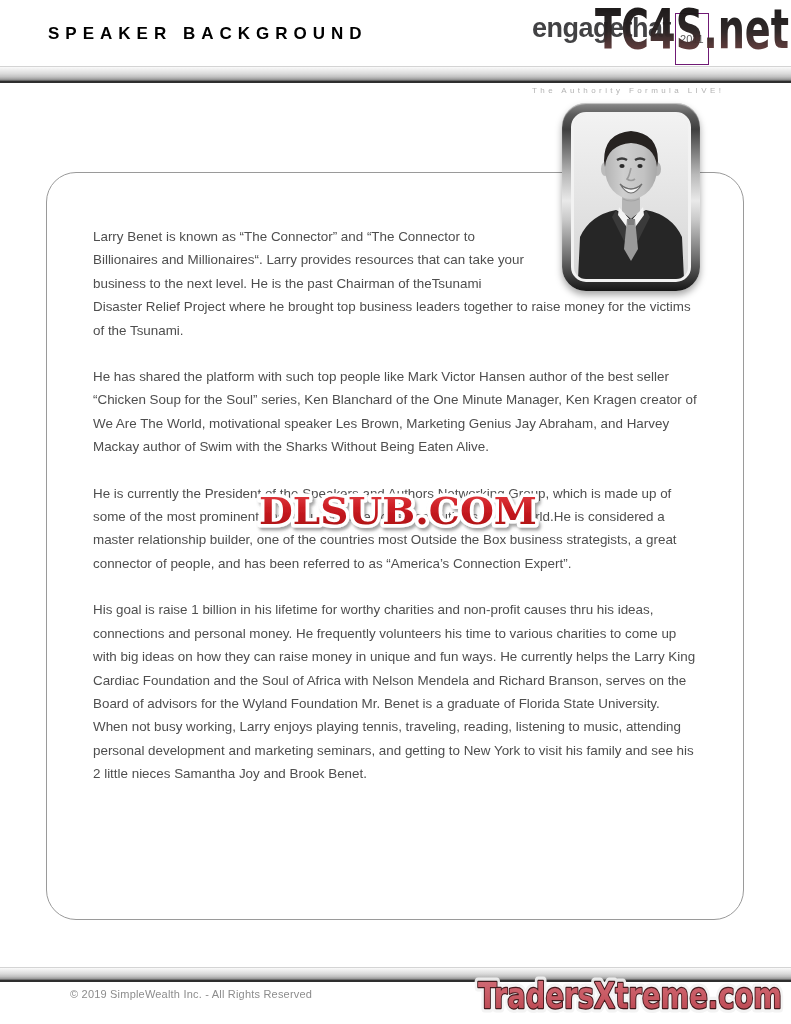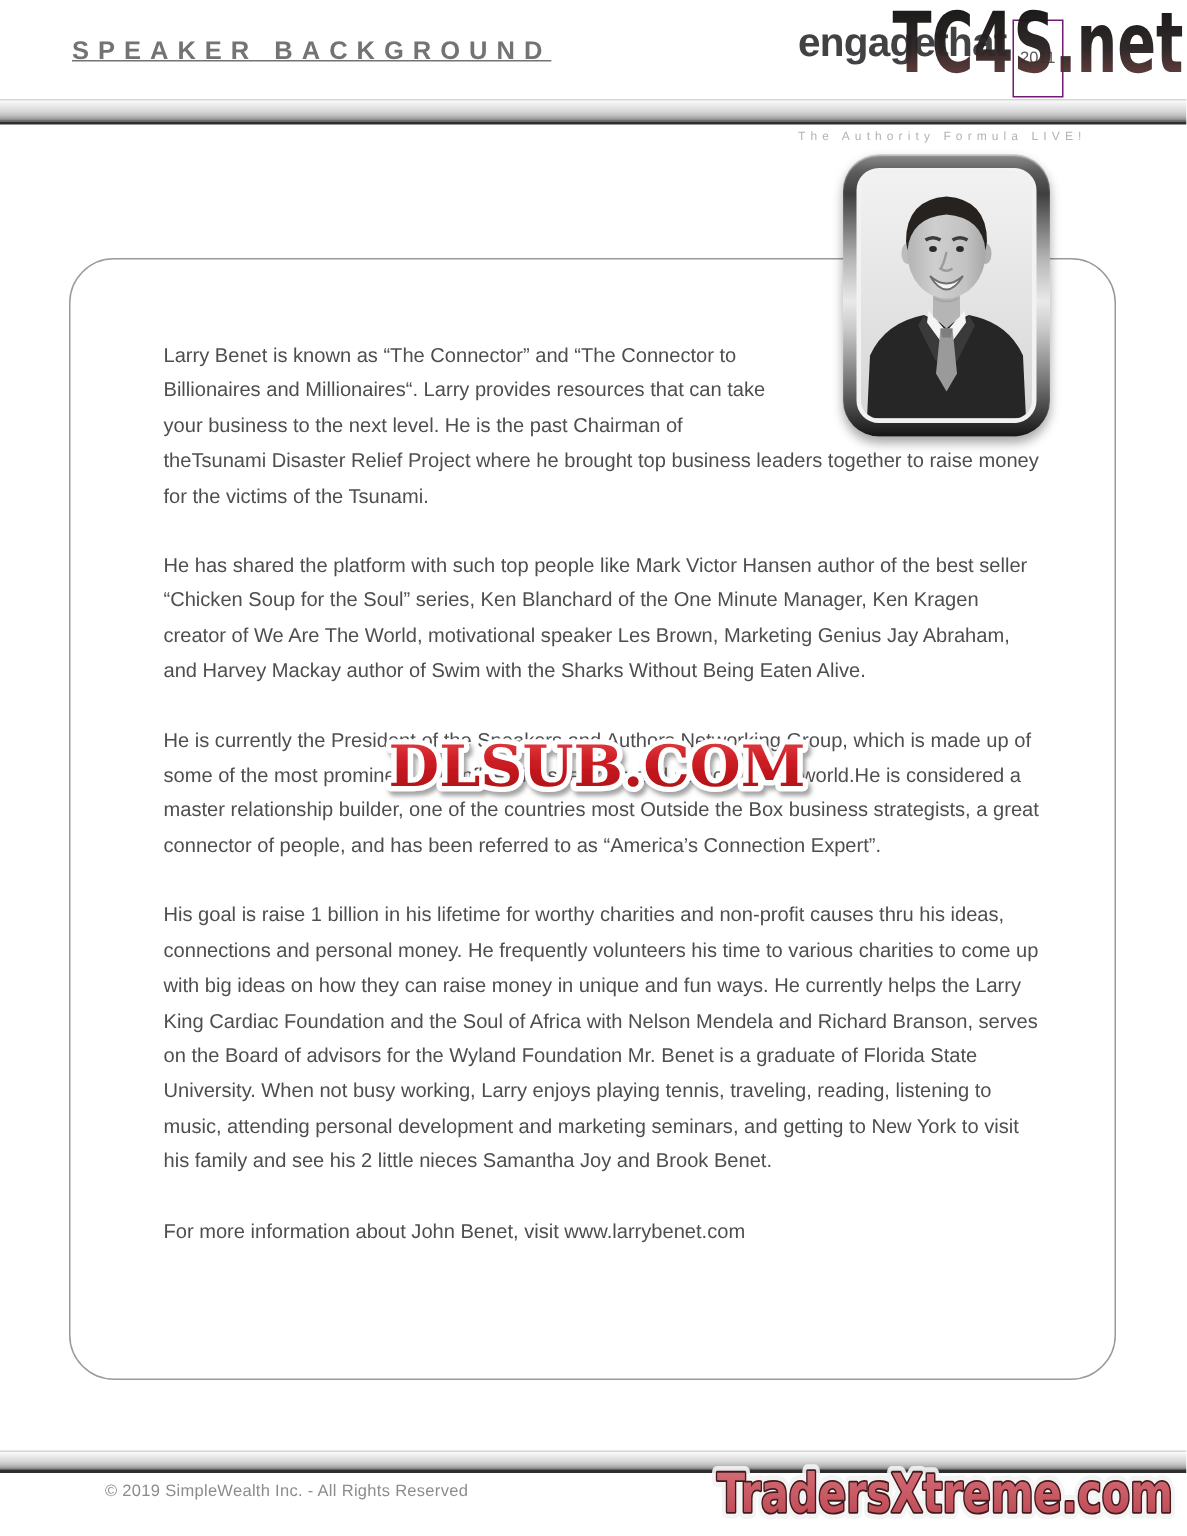--- a/index.html
+++ b/index.html
@@ -4,23 +4,22 @@
 <style>
   html, body { margin:0; padding:0; }
   body {
     width:791px; height:1024px; position:relative; background:#ffffff;
     font-family:"Liberation Sans", sans-serif; overflow:hidden;
   }
 
   
   .header-title {
     position:absolute; left:48px; top:24px;
-    font-size:17px; font-weight:bold; letter-spacing:6px; color:#737373;
+    font-size:17px; font-weight:bold; letter-spacing:6px; color:#000000;
     white-space:nowrap;
-    text-decoration:underline;
   }
   .logo { position:absolute; left:532px; top:13px; }
   .brand-row { display:flex; align-items:flex-start; }
   .brand {
     font-size:27px; font-weight:bold; color:#424244; letter-spacing:-0.5px;
     line-height:30px;
   }
   .year-box {
     margin-left:4px; border:1px solid #701a75; color:#5a5a5a;
     font-size:11px; padding:19px 4px; line-height:12px;
@@ -47,21 +46,21 @@
     box-sizing:border-box; z-index:2;
   }
   .bio-content { padding:52px 46px 0 46px; }
   .name {
     font-size:23px; line-height:28px; font-weight:bold; color:#2b2b2b;
     margin:0 0 28px 0;
   }
   .photo-spacer { float:right; width:172px; height:48px; }
   p.bio {
     font-size:13.4px; line-height:23.4px; color:#4e4e4e;
-    margin:0 0 23px 16px;
+    margin:0 0 23px 0;
   }
 
   
   .photo-frame {
     position:absolute; left:562px; top:103px; width:138px; height:188px;
     border-radius:24px; padding:9px; box-sizing:border-box; z-index:6;
     background:linear-gradient(180deg,#8c8c8c 0%,#5d5d5d 6%,#3f3f3f 14%,
                #b9b9b9 38%,#e9e9e9 52%,#c9c9c9 62%,#6f6f6f 82%,#161616 100%);
     box-shadow:0 4px 7px rgba(0,0,0,0.35), inset 0 1px 1px rgba(255,255,255,0.55);
   }
@@ -111,21 +110,20 @@
 <div id="bar-top" class="bar"></div>
 <div id="bar-bottom" class="bar"></div>
 
 <div class="bio-box">
   <div class="bio-content">
     <div class="photo-spacer"></div>
     <p class="bio">Larry Benet is known as “The Connector” and “The Connector to Billionaires and Millionaires“. Larry provides resources that can take your business to the next level. He is the past Chairman of theTsunami Disaster Relief Project where he brought top business leaders together to raise money for the victims of the Tsunami.</p>
     <p class="bio">He has shared the platform with such top people like Mark Victor Hansen author of the best seller “Chicken Soup for the Soul” series, Ken Blanchard of the One Minute Manager, Ken Kragen creator of We Are The World, motivational speaker Les Brown, Marketing Genius Jay Abraham, and Harvey Mackay author of Swim with the Sharks Without Being Eaten Alive.</p>
     <p class="bio">He is currently the President of the Speakers and Authors Networking Group, which is made up of some of the most prominent and influential speakers and authors in the world.He is considered a master relationship builder, one of the countries most Outside the Box business strategists, a great connector of people, and has been referred to as “America’s Connection Expert”.</p>
     <p class="bio">His goal is raise 1 billion in his lifetime for worthy charities and non-profit causes thru his ideas, connections and personal money. He frequently volunteers his time to various charities to come up with big ideas on how they can raise money in unique and fun ways. He currently helps the Larry King Cardiac Foundation and the Soul of Africa with Nelson Mendela and Richard Branson, serves on the Board of advisors for the Wyland Foundation Mr. Benet is a graduate of Florida State University. When not busy working, Larry enjoys playing tennis, traveling, reading, listening to music, attending personal development and marketing seminars, and getting to New York to visit his family and see his 2 little nieces Samantha Joy and Brook Benet.</p>
-    <p class="bio">For more information about John Benet, visit www.larrybenet.com</p>
   </div>
 </div>
 
 <div class="photo-frame">
   <div class="photo-inner">
     <svg viewBox="0 0 114 164">
       <defs>
         <linearGradient id="bgGrad" x1="0" y1="0" x2="0" y2="1">
           <stop offset="0%" stop-color="#f2f2f2"></stop>
           <stop offset="100%" stop-color="#d6d6d6"></stop>

